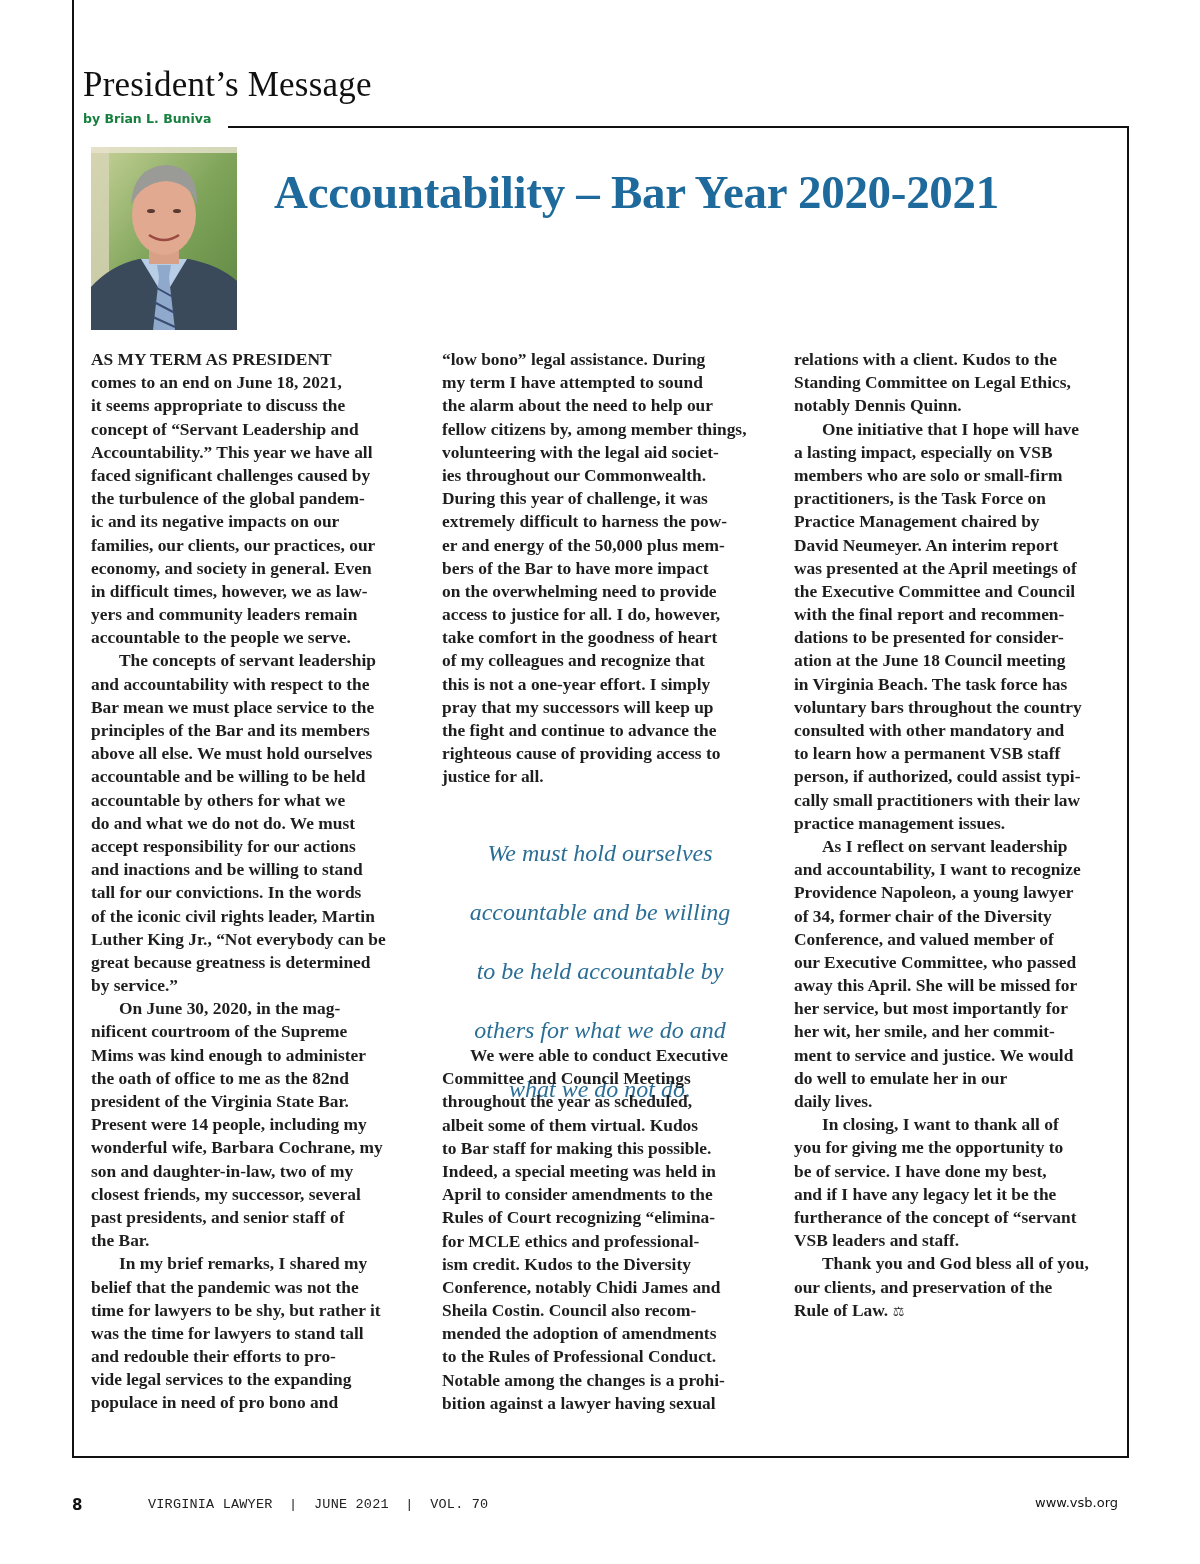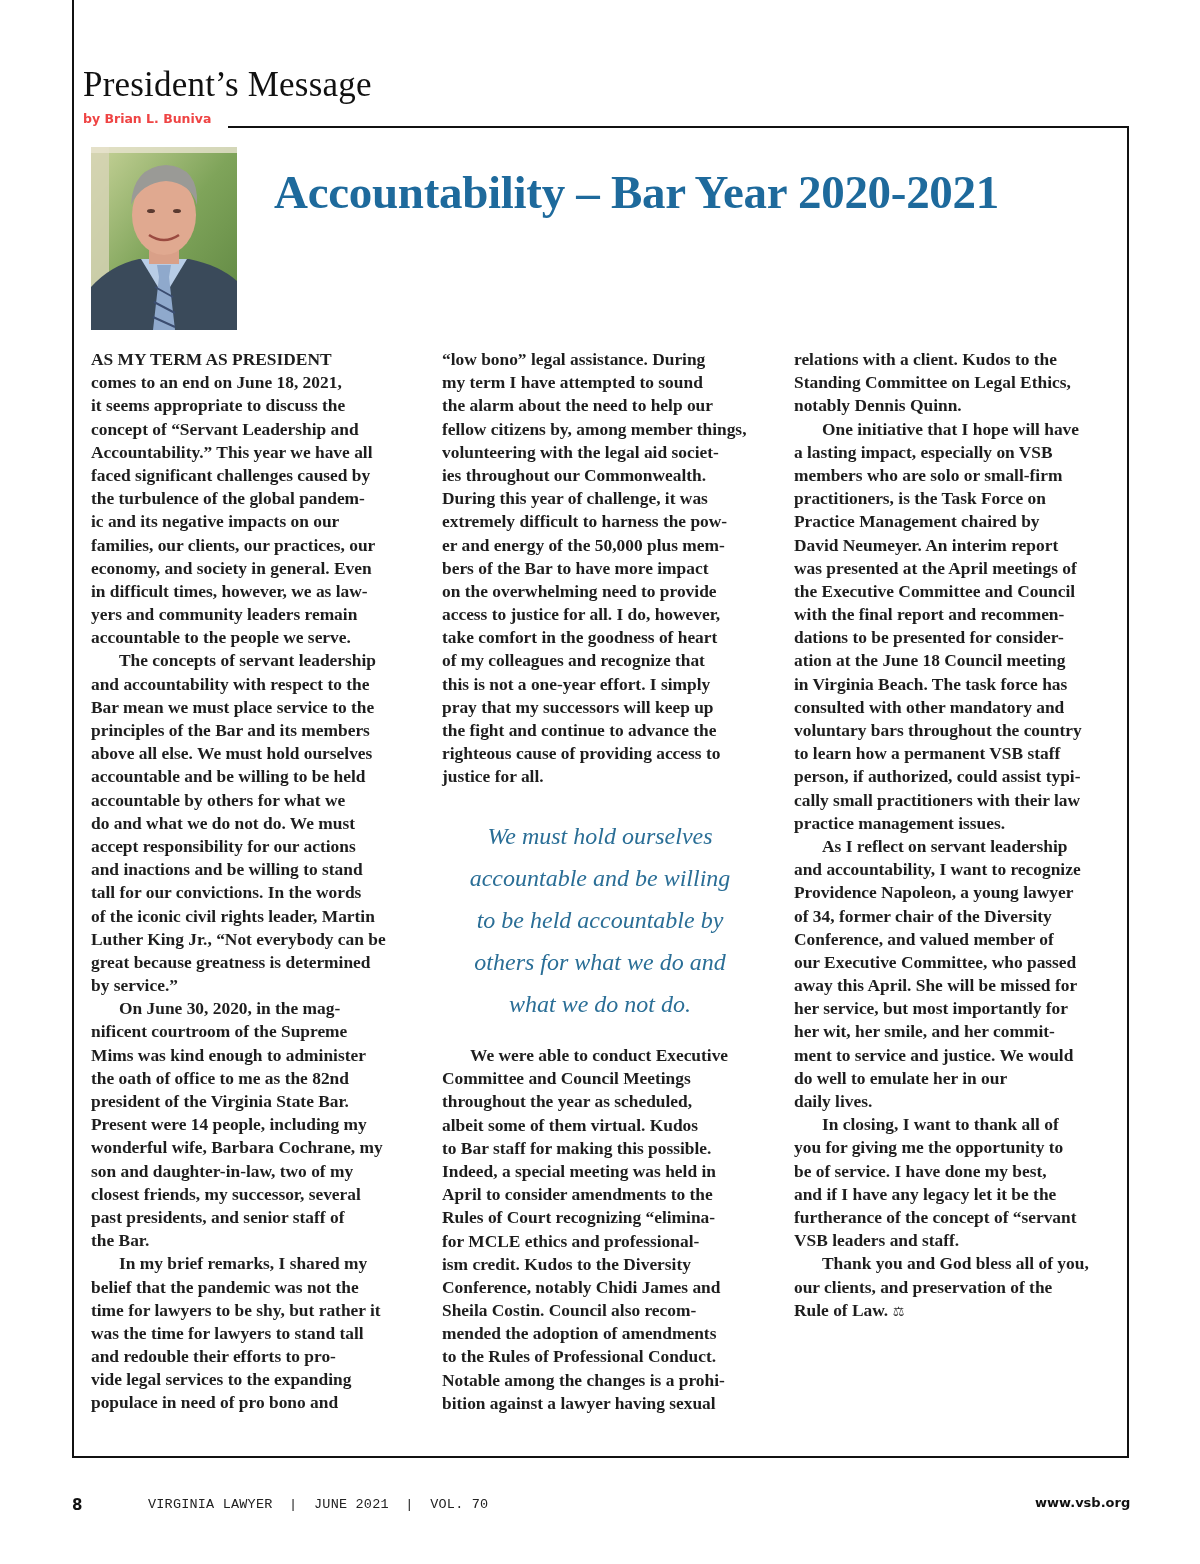--- a/index.html
+++ b/index.html
@@ -3,39 +3,39 @@
 <meta charset="utf-8">
 <style>
   html, body { margin:0; padding:0; background:#ffffff; }
   body { width:1200px; height:1564px; position:relative; overflow:hidden; font-family:"Liberation Serif", "DejaVu Serif", serif; color:#1a1a1a; }
   .frame-left { position:absolute; left:72px; top:0; width:1.5px; height:1457px; background:#111; }
   .frame-top { position:absolute; left:228px; top:126px; width:900px; height:1.5px; background:#111; }
   .frame-right { position:absolute; left:1127px; top:126px; width:1.5px; height:1331px; background:#111; }
   .frame-bottom { position:absolute; left:72px; top:1456px; width:1057px; height:1.5px; background:#111; }
 
   .section-title { position:absolute; left:83px; top:64px; font-size:35px; line-height:42px; color:#111; letter-spacing:0.2px;font-family:Liberation Serif, serif; }
-  .byline { position:absolute; left:83px; top:110px; font-family:"DejaVu Sans", "Liberation Sans", sans-serif; font-weight:bold; font-size:12.5px; line-height:18px; color:#ef4444; }
+  .byline { position:absolute; left:83px; top:110px; font-family:"DejaVu Sans", "Liberation Sans", sans-serif; font-weight:bold; font-size:12.5px; line-height:18px; color:#15803d; }
 
   .photo { position:absolute; left:91px; top:147px; width:146px; height:183px; overflow:hidden; background:#8fae6a; }
 
   .headline { position:absolute; left:274px; top:164px; font-size:47px; line-height:56px; font-weight:bold; color:#1e6a9c; letter-spacing:-0.3px; white-space:nowrap; }
 
   .col { position:absolute; top:348px; width:330px; font-size:17.4px; line-height:23.2px; color:#1e1e1e;font-weight:bold; }
   .col .ln { display:block; white-space:nowrap; height:23.2px; }
   .col-1 { left:91px; }
   .col-2 { left:442px; }
   .col-3 { left:794px; }
   .indent { padding-left:28px; }
 
   .pull-quote { position:absolute; left:442px; top:815px; width:316px; text-align:center; font-style:italic; color:#2a6e96; font-size:24px; line-height:42px; }
-  .pull-quote .ln { display:block; white-space:nowrap; }
+  .pull-quote .ln { display:block; white-space:nowrap;margin-top:17px; }
 
   .footer-page { position:absolute; left:72px; top:1496px; font-family:"DejaVu Sans", "Liberation Sans", sans-serif; font-weight:bold; font-size:15px; color:#111; }
   .footer-pub { position:absolute; left:148px; top:1497px; font-family:Liberation Mono, monospace; font-size:13.5px; color:#222; letter-spacing:0.2px; }
-  .footer-url { position:absolute; left:1035px; top:1495px; font-family:"DejaVu Sans", "Liberation Sans", sans-serif; font-weight:bold; font-size:13px; color:#111; }
+  .footer-url { position:absolute; left:1035px; top:1495px; font-family:"DejaVu Sans", "Liberation Sans", sans-serif; font-weight:normal; font-size:13px; color:#111; }
   .scales { font-family:"DejaVu Sans", sans-serif; font-size:13px; color:#333; }
 </style>
 </head>
 <body>
 
 <div class="frame-left"></div>
 <div class="frame-top"></div>
 <div class="frame-right"></div>
 <div class="frame-bottom"></div>
 
@@ -183,22 +183,22 @@
     <span class="ln">members who are solo or small-firm</span>
     <span class="ln">practitioners, is the Task Force on</span>
     <span class="ln">Practice Management chaired by</span>
     <span class="ln">David Neumeyer. An interim report</span>
     <span class="ln">was presented at the April meetings of</span>
     <span class="ln">the Executive Committee and Council</span>
     <span class="ln">with the final report and recommen-</span>
     <span class="ln">dations to be presented for consider-</span>
     <span class="ln">ation at the June 18 Council meeting</span>
     <span class="ln">in Virginia Beach. The task force has</span>
+    <span class="ln">voluntary bars throughout the country</span>
     <span class="ln">consulted with other mandatory and</span>
-    <span class="ln">voluntary bars throughout the country</span>
     <span class="ln">to learn how a permanent VSB staff</span>
     <span class="ln">person, if authorized, could assist typi-</span>
     <span class="ln">cally small practitioners with their law</span>
     <span class="ln">practice management issues.</span>
     <span class="ln indent">As I reflect on servant leadership</span>
     <span class="ln">and accountability, I want to recognize</span>
     <span class="ln">Providence Napoleon, a young lawyer</span>
     <span class="ln">of 34, former chair of the Diversity</span>
     <span class="ln">Conference, and valued member of</span>
     <span class="ln">our Executive Committee, who passed</span>

